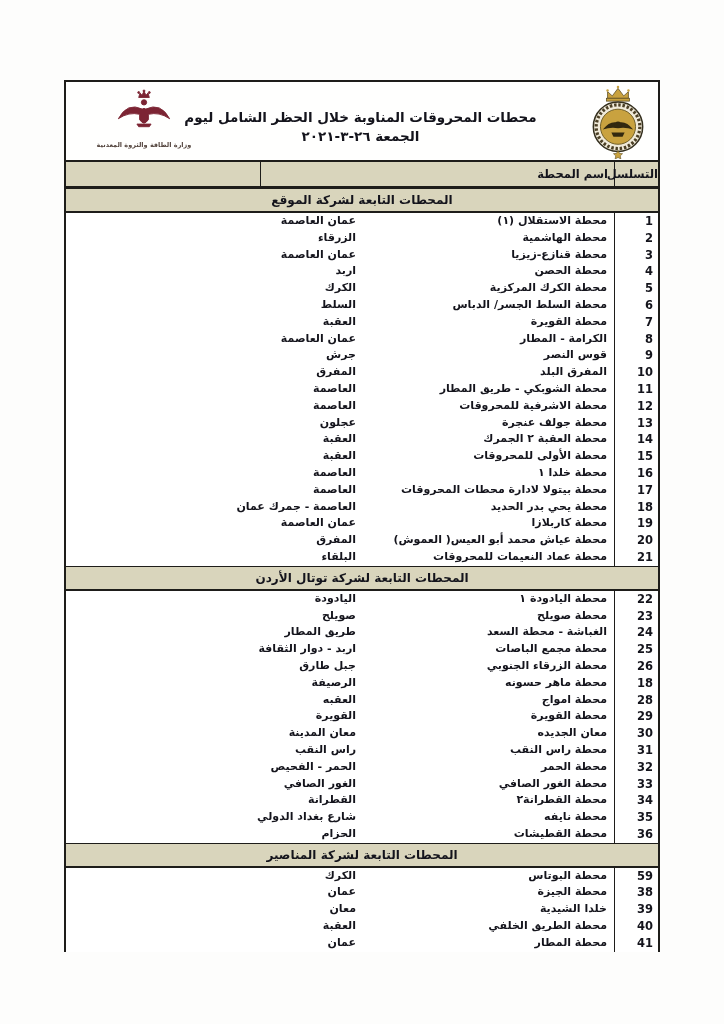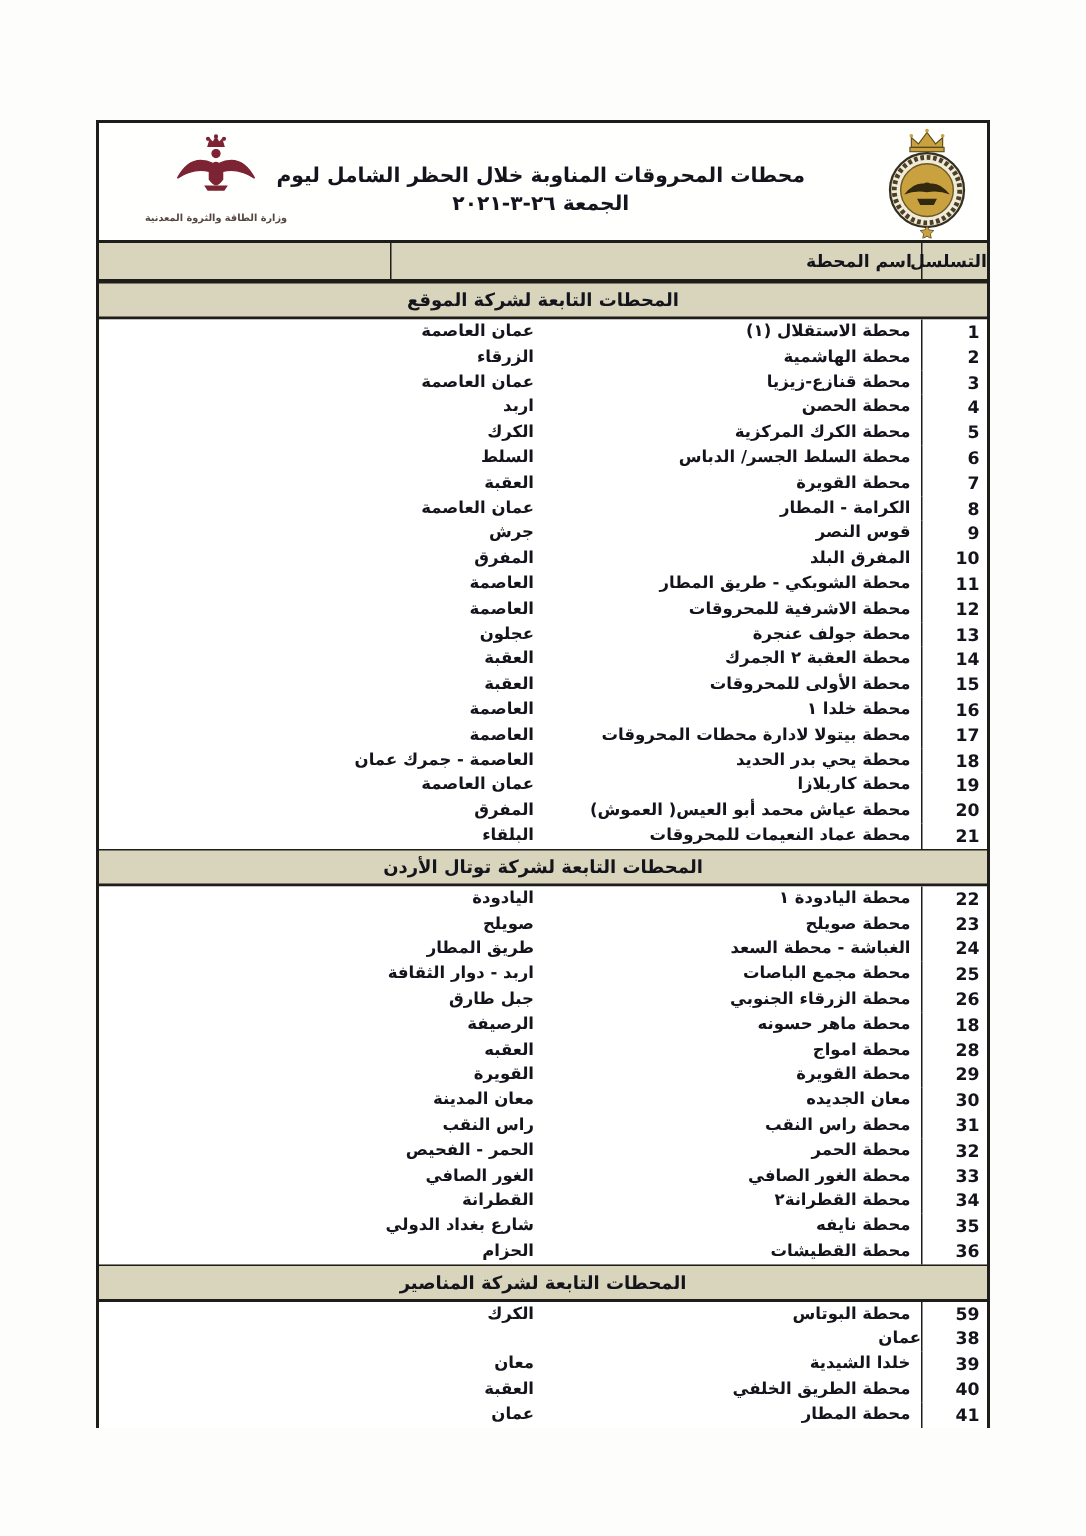--- a/index.html
+++ b/index.html
@@ -281,20 +281,21 @@
           <div class="cell cell-loc">الحزام</div>
         </div>
         <div class="section-band">المحطات التابعة لشركة المناصير</div>
         <div class="data-row">
           <div class="cell cell-serial">59</div>
           <div class="cell cell-name">محطة البوتاس</div>
           <div class="cell cell-loc">الكرك</div>
         </div>
         <div class="data-row">
           <div class="cell cell-serial">38</div>
+          <div class="cell cell-name">محطة الجيزة</div>
           <div class="cell cell-loc">عمان</div>
         </div>
         <div class="data-row">
           <div class="cell cell-serial">39</div>
           <div class="cell cell-name">خلدا الشيدية</div>
           <div class="cell cell-loc">معان</div>
         </div>
         <div class="data-row">
           <div class="cell cell-serial">40</div>
           <div class="cell cell-name">محطة الطريق الخلفي</div>

